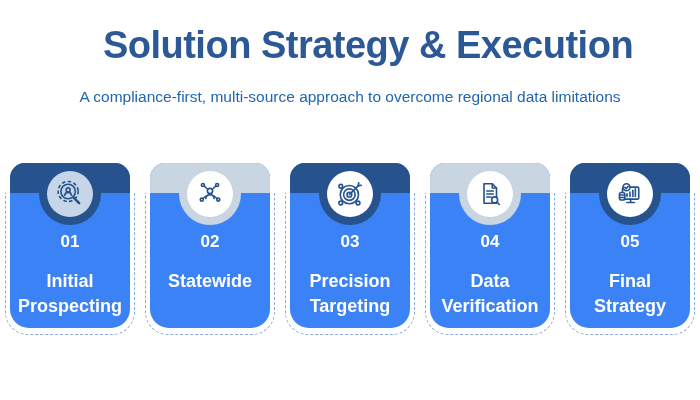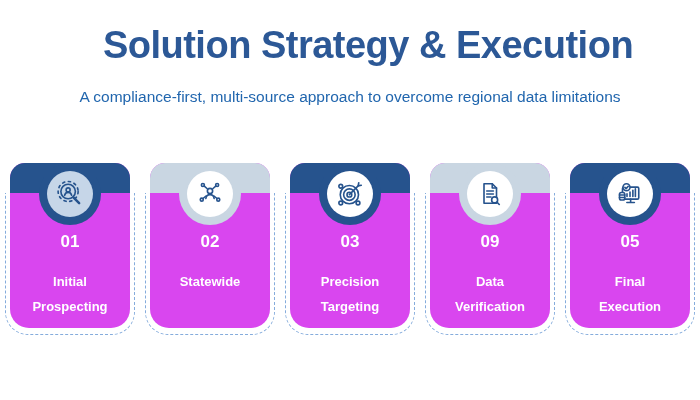--- a/index.html
+++ b/index.html
@@ -31,21 +31,21 @@
   .cards-row {
     position: absolute;
     top: 163px; left: 10px; right: 10px;
     display: flex;
     justify-content: space-between;
   }
   .card {
     position: relative;
     width: 120px;
     height: 165px;
-    background: #d946ef;
+    background: #3b82f6;
     border-radius: 15px 15px 19px 19px;
   }
   .card-header {
     position: absolute;
     top: 0; left: 0; right: 0;
     height: 30px;
     border-radius: 15px 15px 0 0;
     z-index: 1;
   }
   .card-header.dark  { background: #26538D; }
@@ -79,21 +79,21 @@
     top: 69px; left: 0; right: 0;
     text-align: center;
     font-size: 17px;
     font-weight: 700;
     color: #ffffff;
   }
   .label {
     position: absolute;
     top: 106px; left: 0; right: 0;
     text-align: center;
-    font-size: 13px;
+    font-size: 18px;
     font-weight: 700;
     line-height: 25px;
     color: #ffffff;
   }
   .dash {
     position: absolute;
     left: -5px; right: -5px;
     top: 30px; bottom: -7px;
     border: 1.6px dashed #85ACDC;
     border-top: none;
@@ -182,21 +182,21 @@
     <div class="bump light"></div>
     <div class="icon-circle">
       <svg width="30" height="30" viewBox="0 0 24 24" fill="none" stroke="#26538D" stroke-width="1.3" stroke-linecap="round" stroke-linejoin="round">
         <path d="M7.2 3.8h6.6l3.4 3.4v12.2H7.2z"></path>
         <path d="M13.8 3.8v3.4h3.4"></path>
         <path d="M9.4 9.6h5.3M9.4 12h5.3M9.4 14.4h3.4"></path>
         <circle cx="15.7" cy="16.7" r="2.4" fill="#ffffff"></circle>
         <path d="M17.5 18.5l1.9 1.9"></path>
       </svg>
     </div>
-    <div class="num">09</div>
+    <div class="num">04</div>
     <div class="label">
       <span>Data</span><br>
       <span>Verification</span>
     </div>
     <div class="dash"></div>
   </div>
 
   <div class="card">
     <div class="card-header dark"></div>
     <div class="bump dark"></div>
@@ -207,18 +207,18 @@
         <path d="M12.5 16.1v2.2M9.5 18.8h6"></path>
         <rect x="3.6" y="10.8" width="4.2" height="6" rx="1.4" fill="#ffffff"></rect>
         <path d="M3.6 12.8h4.2M3.6 14.8h4.2"></path>
         <circle cx="9.2" cy="6.6" r="2.8" fill="#ffffff"></circle>
         <path d="M7.9 6.7l1 1L10.6 5.8"></path>
       </svg>
     </div>
     <div class="num">05</div>
     <div class="label">
       <span>Final</span><br>
-      <span>Execution</span>
+      <span>Strategy</span>
     </div>
     <div class="dash"></div>
   </div>
 
 </div>
 
 </body></html>

